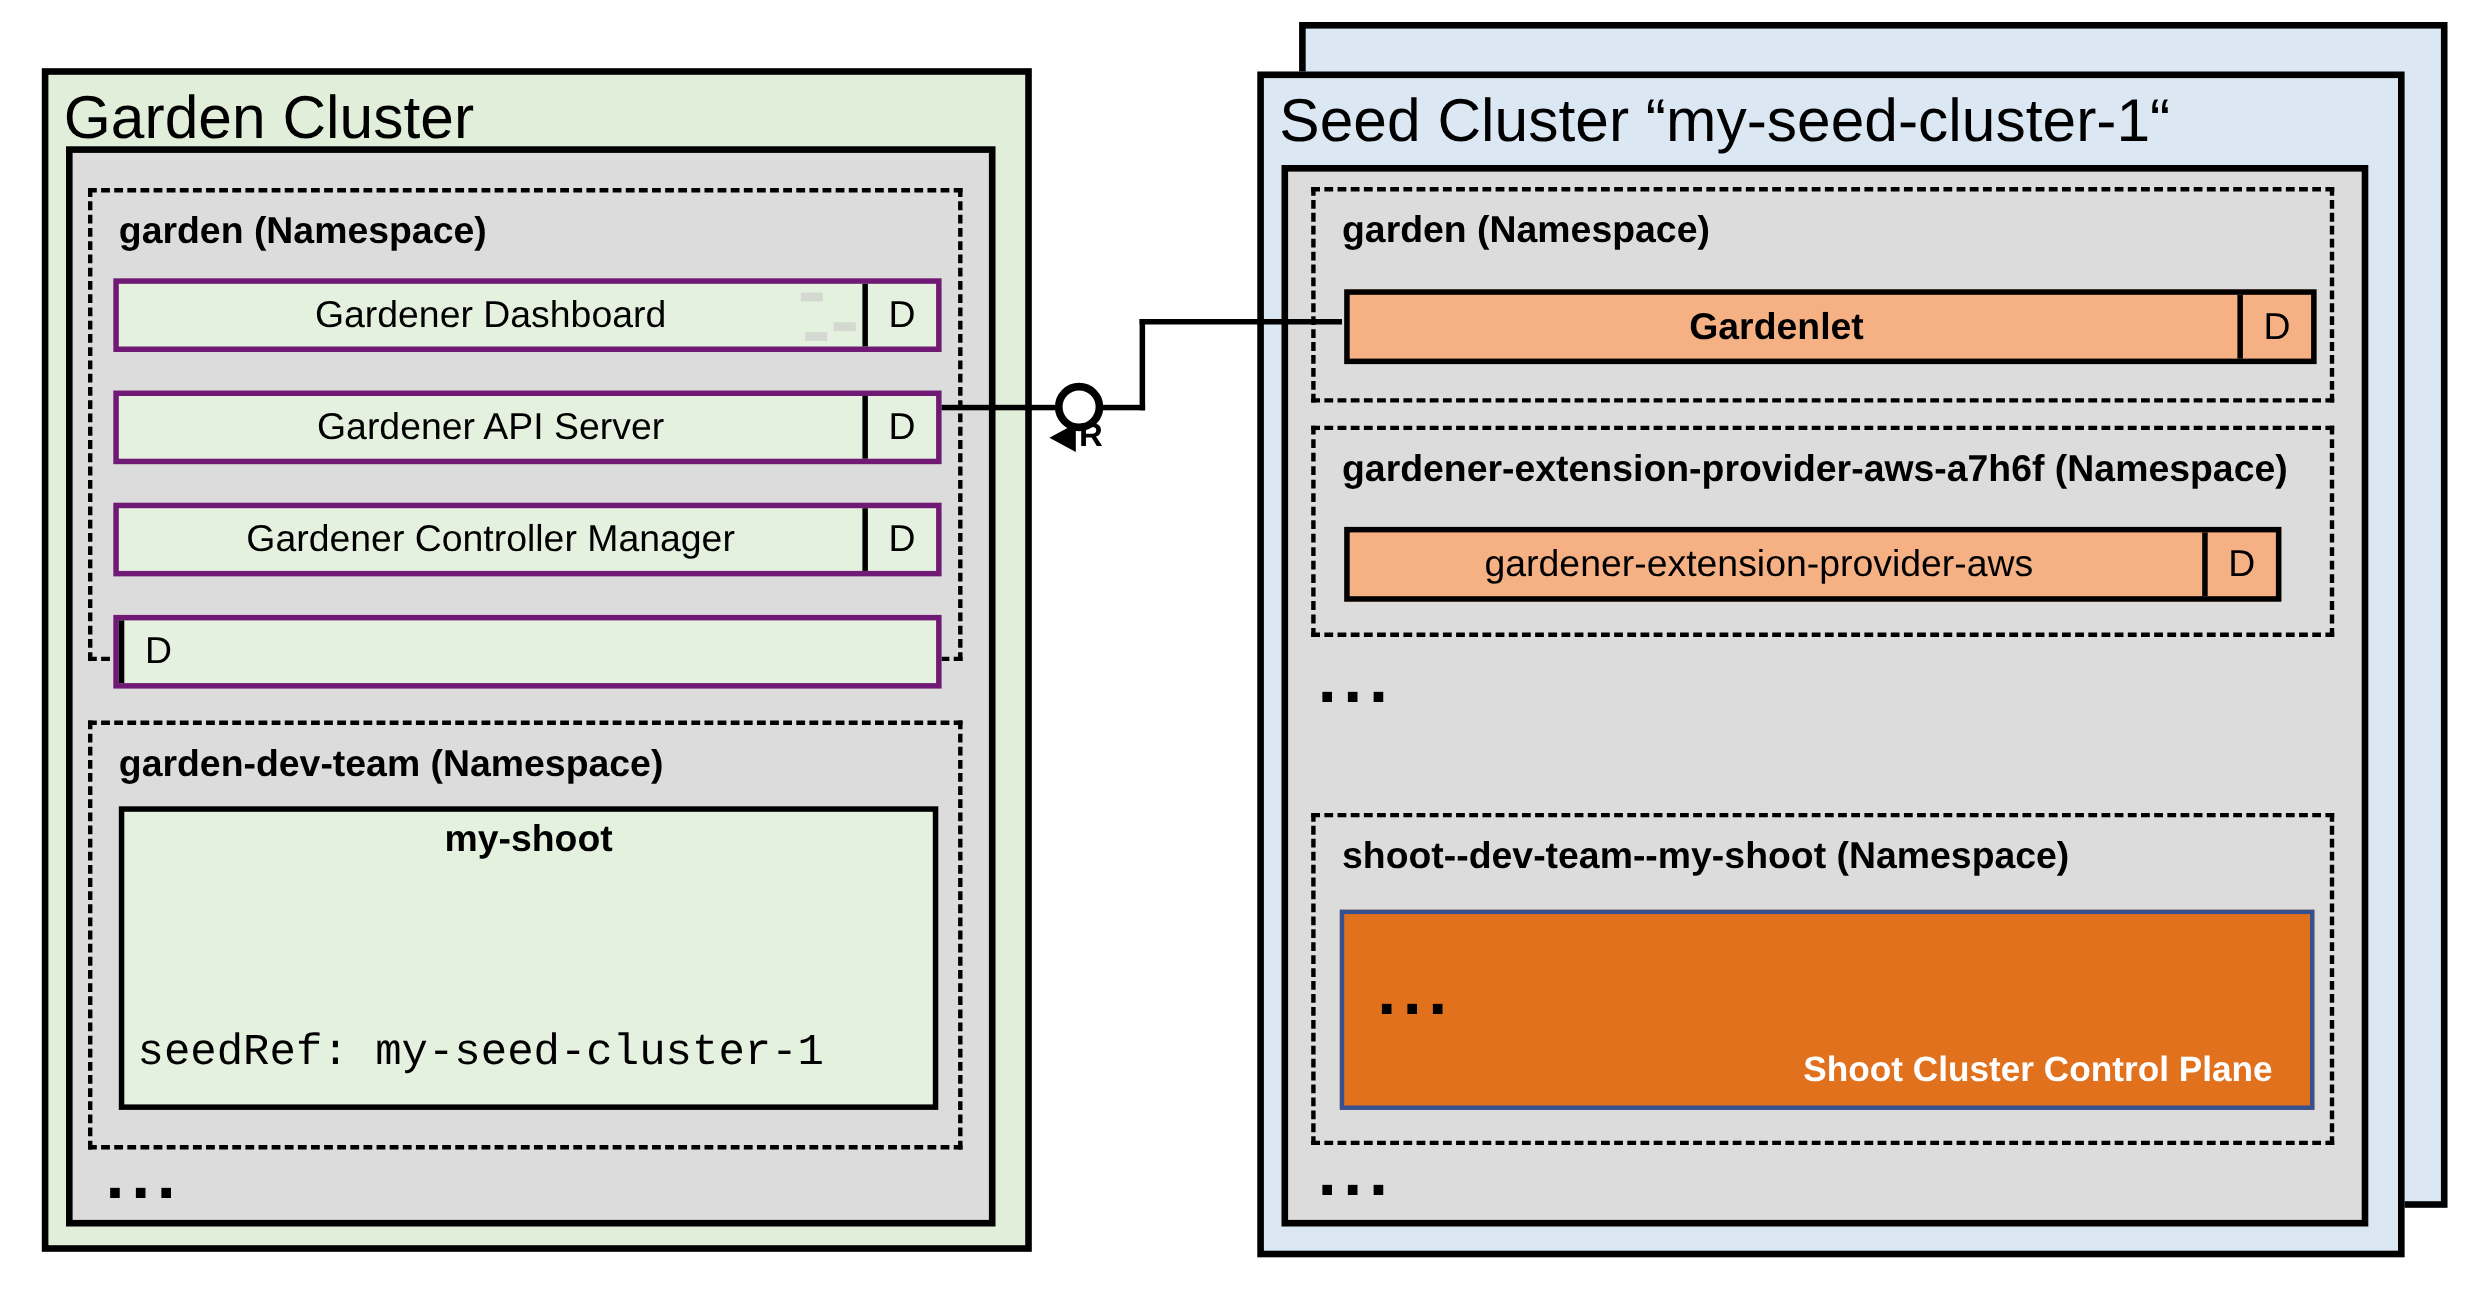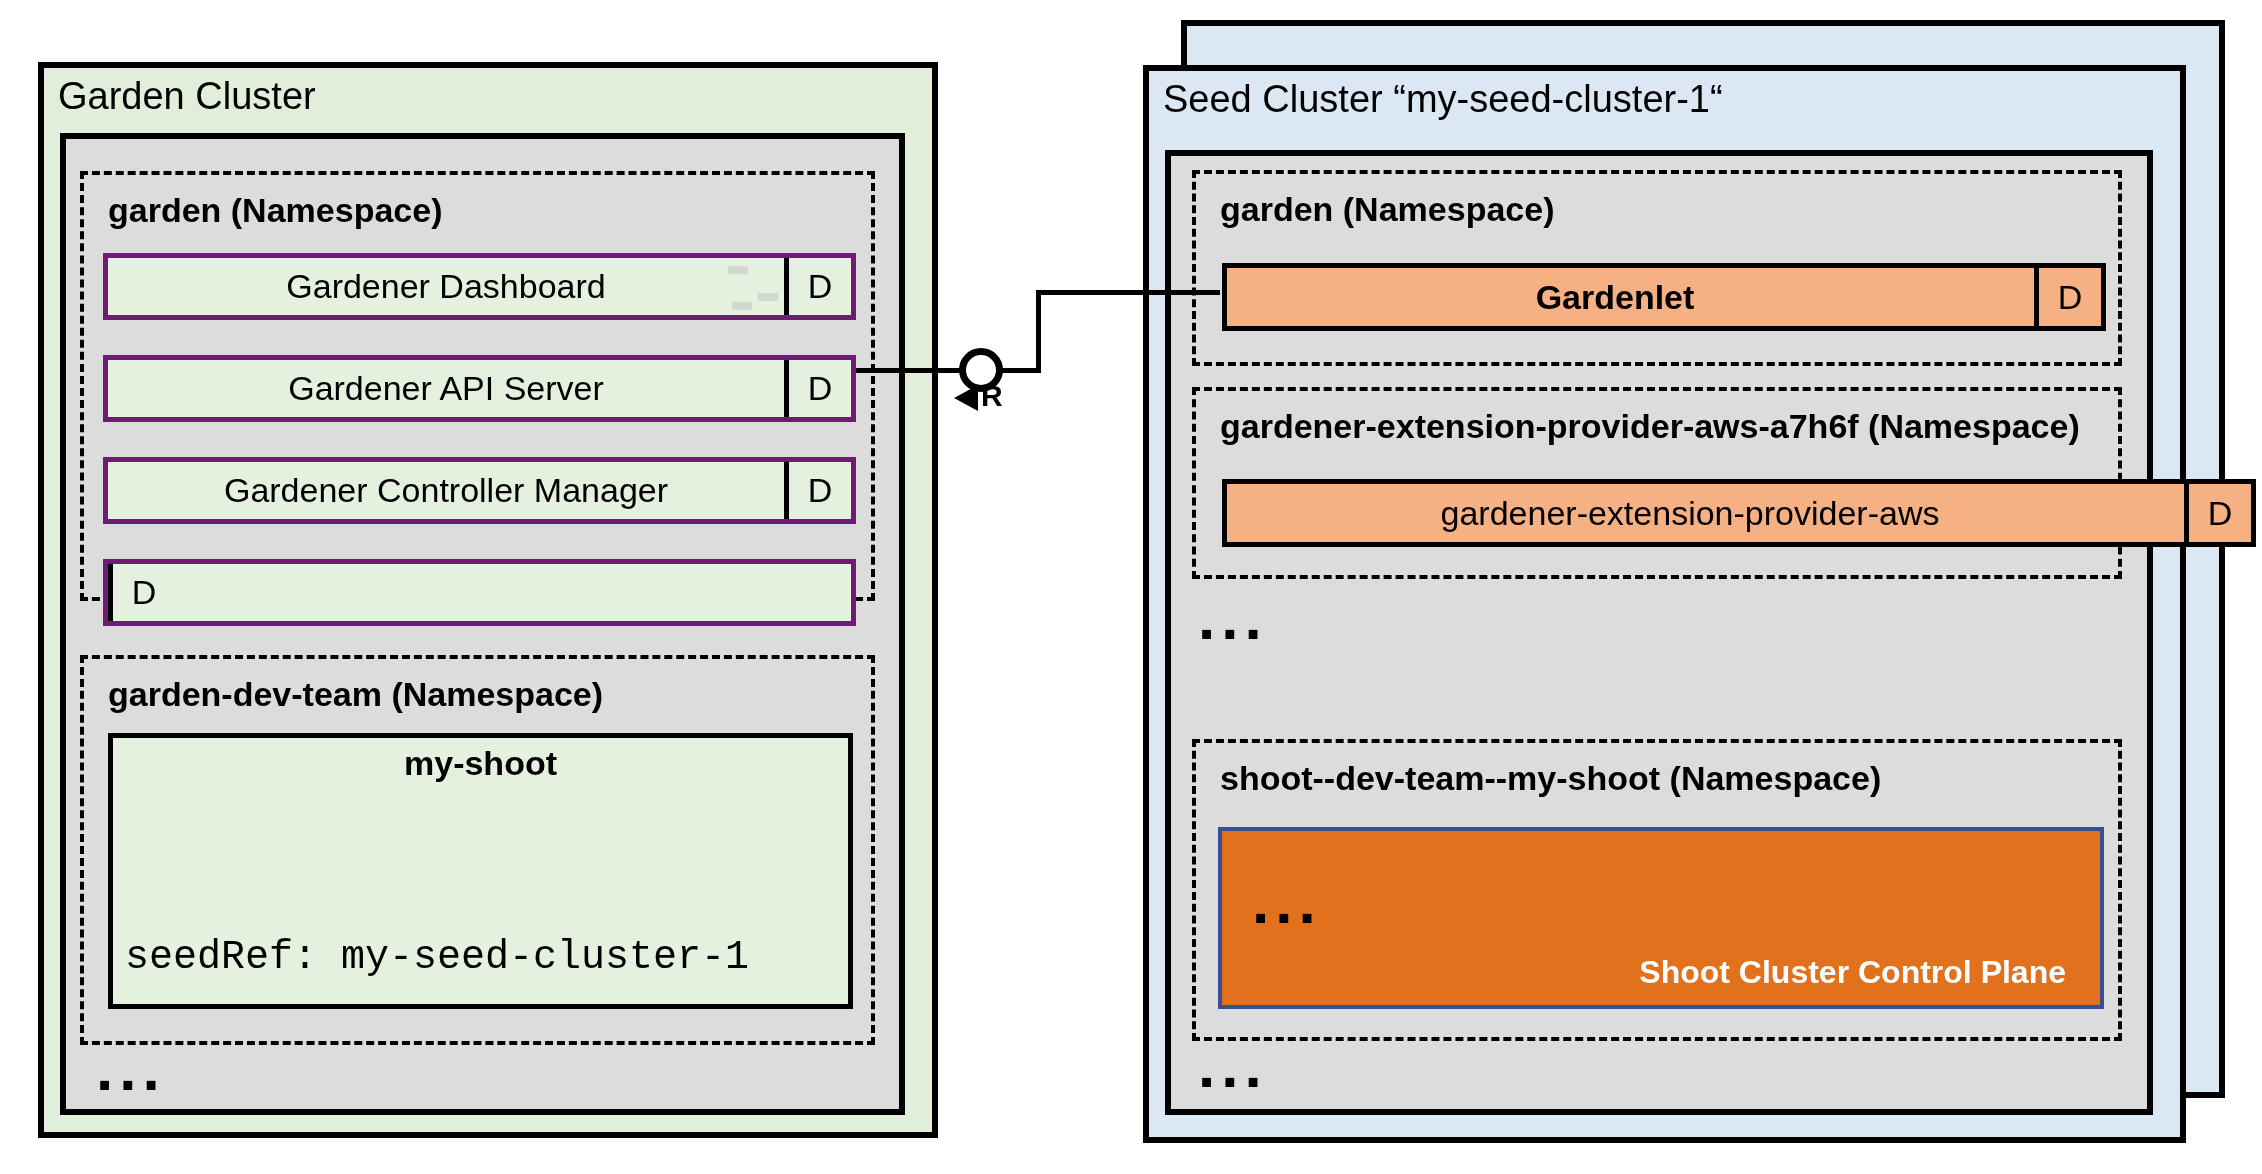--- a/index.html
+++ b/index.html
@@ -4,21 +4,21 @@
 <style>
   html,body{margin:0;padding:0;background:#fff;}
   #canvas{position:relative;width:2262px;height:1174px;background:#ffffff;
           font-family:"Liberation Sans",sans-serif;color:#000;overflow:hidden;}
 
   
   .cluster{position:absolute;border:6px solid #000;box-sizing:content-box;}
   #garden-cluster{left:38px;top:62px;width:888px;height:1064px;background:#e1eed9;z-index:1;}
   #seed-back{left:1181px;top:20px;width:1032px;height:1066px;background:#dbe8f4;z-index:0;}
   #seed-front{left:1143px;top:65px;width:1031px;height:1066px;background:#dbe8f4;z-index:1;}
-  .cluster-title{position:absolute;left:14px;top:8px;font-size:38px;line-height:1.1;white-space:nowrap;}
+  .cluster-title{position:absolute;left:14px;top:8px;font-size:55px;line-height:1.1;white-space:nowrap;}
 
   
   .gray-panel{position:absolute;background:#dcdcdc;border:6px solid #000;}
   #garden-gray{left:16px;top:65px;width:833px;height:970px;}
   #seed-gray{left:16px;top:79px;width:976px;height:953px;}
 
   
   .ns{position:absolute;border:4px dashed #000;}
   #g-ns1{left:14px;top:32px;width:787px;height:422px;}
   #g-ns2{left:14px;top:516px;width:787px;height:382px;}
@@ -151,21 +151,21 @@
         <div class="orange-row" style="left:26px;top:89px;width:884px;">
           <div class="lbl bold">
             <span>Gardenlet</span>
           </div>
           <div class="dcell">D</div>
         </div>
       </div>
 
       <div class="ns" id="s-ns2">
         <div class="ns-label">gardener-extension-provider-aws-a7h6f (Namespace)</div>
-        <div class="orange-row" style="left:26px;top:88px;width:1034px;">
+        <div class="orange-row" style="left:26px;top:88px;width:852px;">
           <div class="lbl">
             <span>gardener-extension-provider-aws</span>
           </div>
           <div class="dcell">D</div>
         </div>
       </div>
 
       <div class="dots" id="s-dots1">...</div>
 
       <div class="ns" id="s-ns3">

